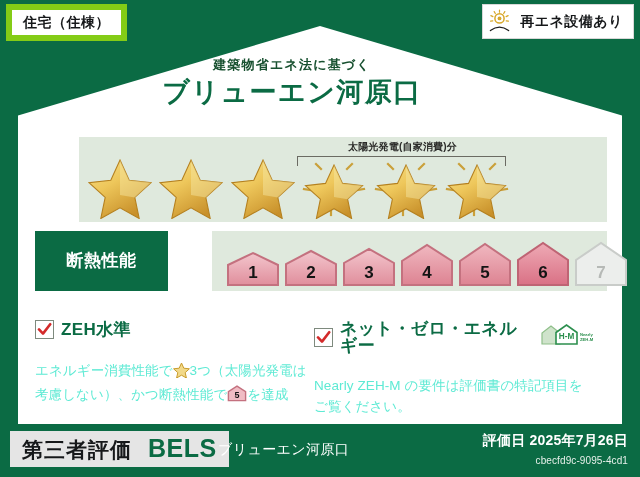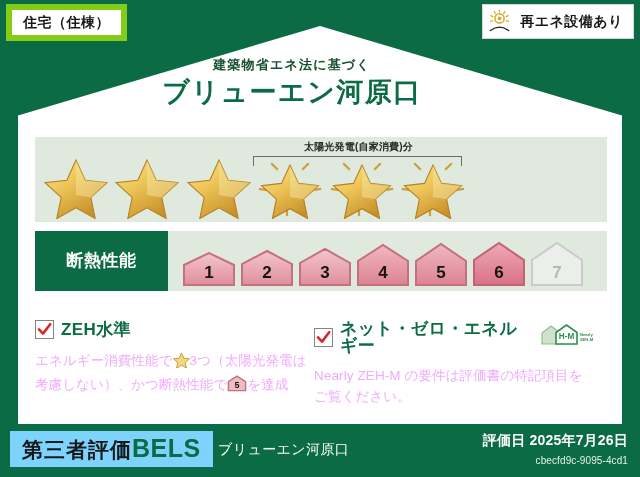--- a/index.html
+++ b/index.html
@@ -109,20 +109,21 @@
     align-items: center;
     justify-content: center;
     line-height: 1.35;
     text-align: center;
   }
 
   .perf-val {
     flex: 1 1 auto;
     background: #dfe9dd;
     position: relative;
+    margin-left: 44px;
   }
 
   .row-energy .perf-key, .row-energy .perf-val { height: 85px; }
   .row-insul  .perf-key, .row-insul  .perf-val { height: 60px; }
 
   
   .stars {
     position: absolute;
     left: 8px; bottom: 3px;
     width: 423px;
@@ -208,47 +209,47 @@
   .note-title {
     font-size: 17px;
     font-weight: bold;
     color: #0b6b44;
     letter-spacing: .4px;
     line-height: 1;
   }
   .zeh-logo { width: 54px; height: 25px; margin-left: 3px; }
 
   .note-body {
-    margin-top: 12px;
+    margin-top: 22px;
     font-size: 13.5px;
-    color: #f0abfc;
+    color: #5eead4;
     line-height: 1.52;
     letter-spacing: .1px;
   }
   .note-body .ib { display: inline-block; vertical-align: -3px; }
   .inline-star { width: 17px; height: 16px; }
   .inline-house { width: 20px; height: 17px; }
 
   
   .footer {
     position: absolute;
     left: 0; bottom: 0;
     width: 640px;
     height: 52px;
     background: #0b6b44;
     z-index: 7;
   }
   .bels-plate {
     position: absolute;
     left: 10px; top: 6px;
-    background: #7dd3fc;
+    background: #e5e5e5;
     padding: 5px 12px 6px;
     display: flex;
     align-items: baseline;
-    gap: 0;
+    gap: 16px;
   }
   .bels-3rd {
     font-size: 21px;
     font-weight: bold;
     color: #16181a;
     letter-spacing: 1px;
     line-height: 1;
   }
   .bels-word {
     font-size: 25px;

